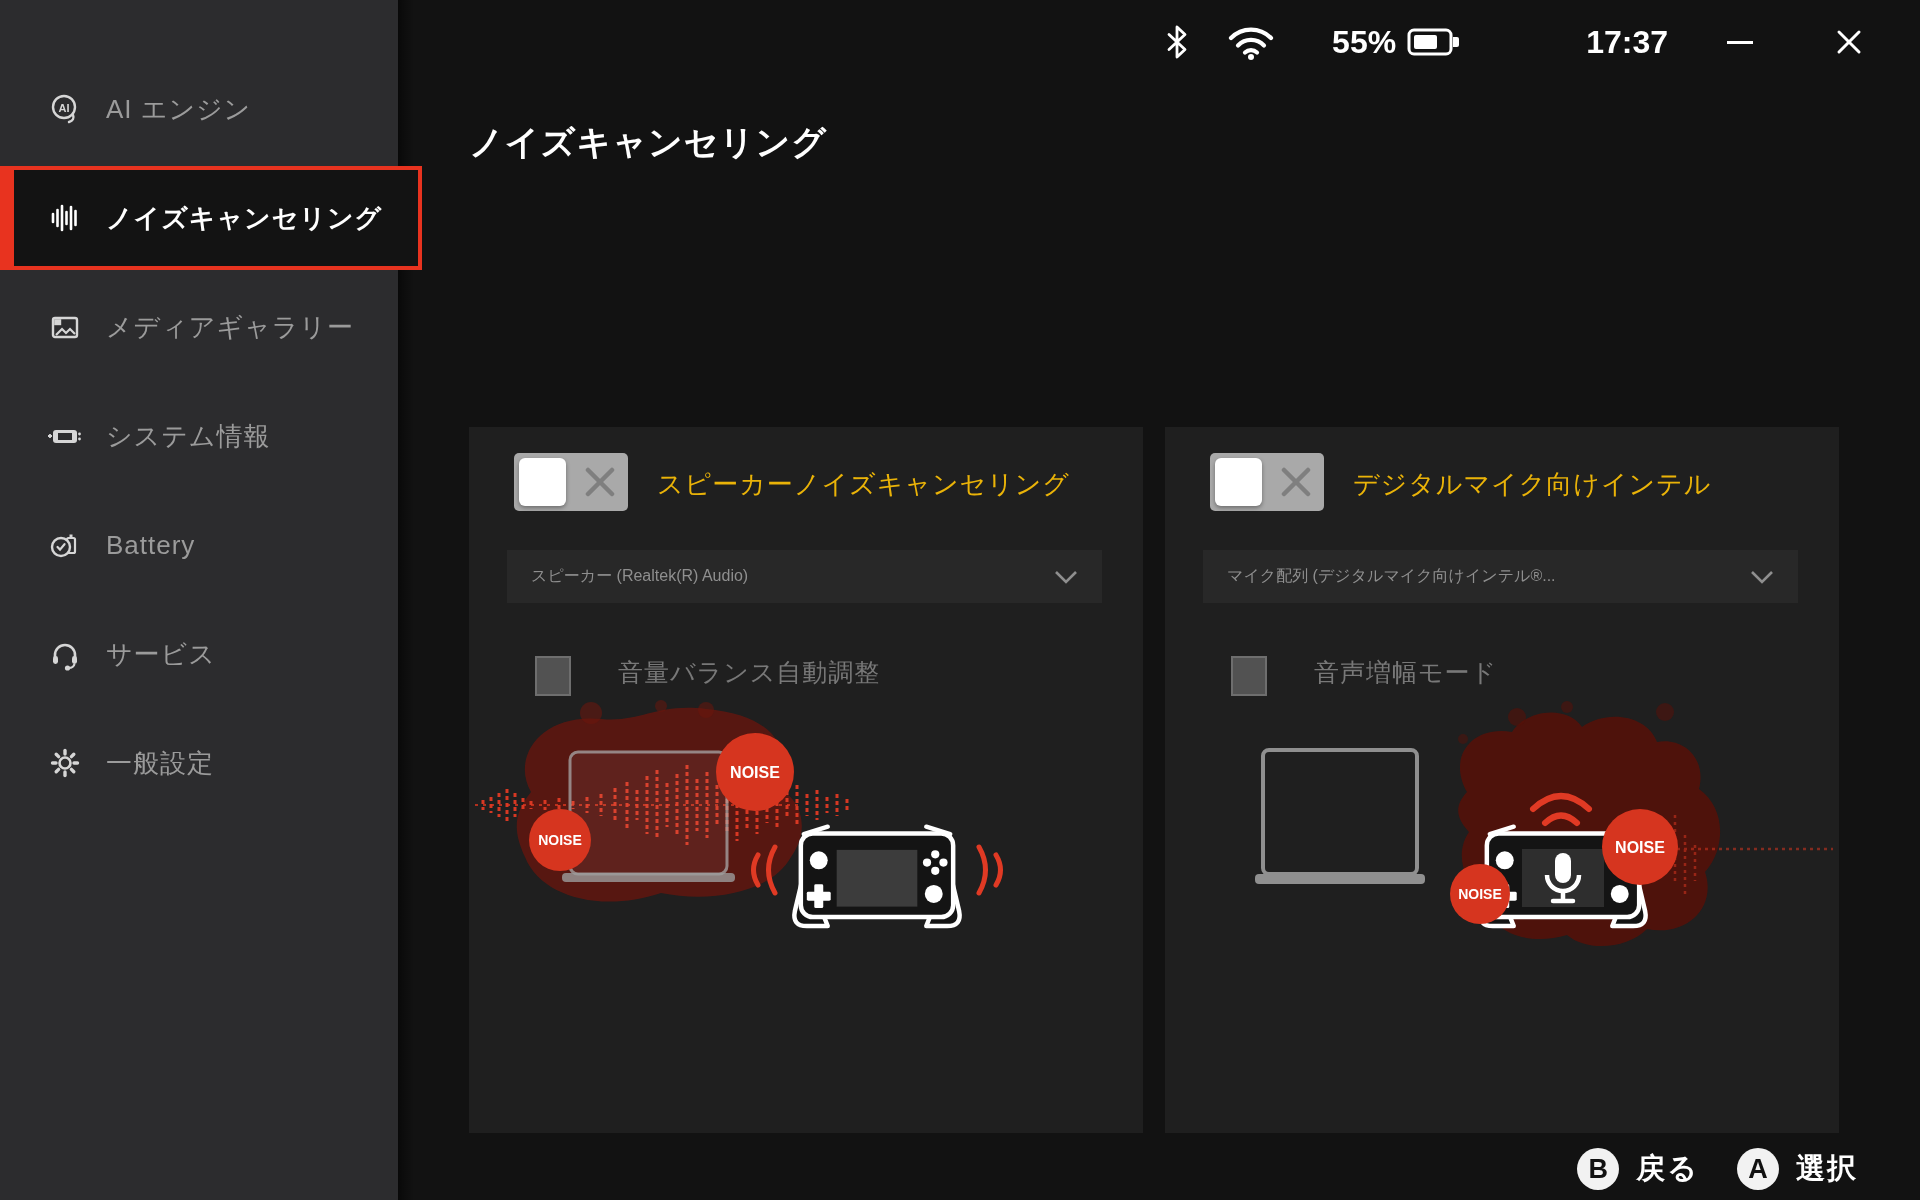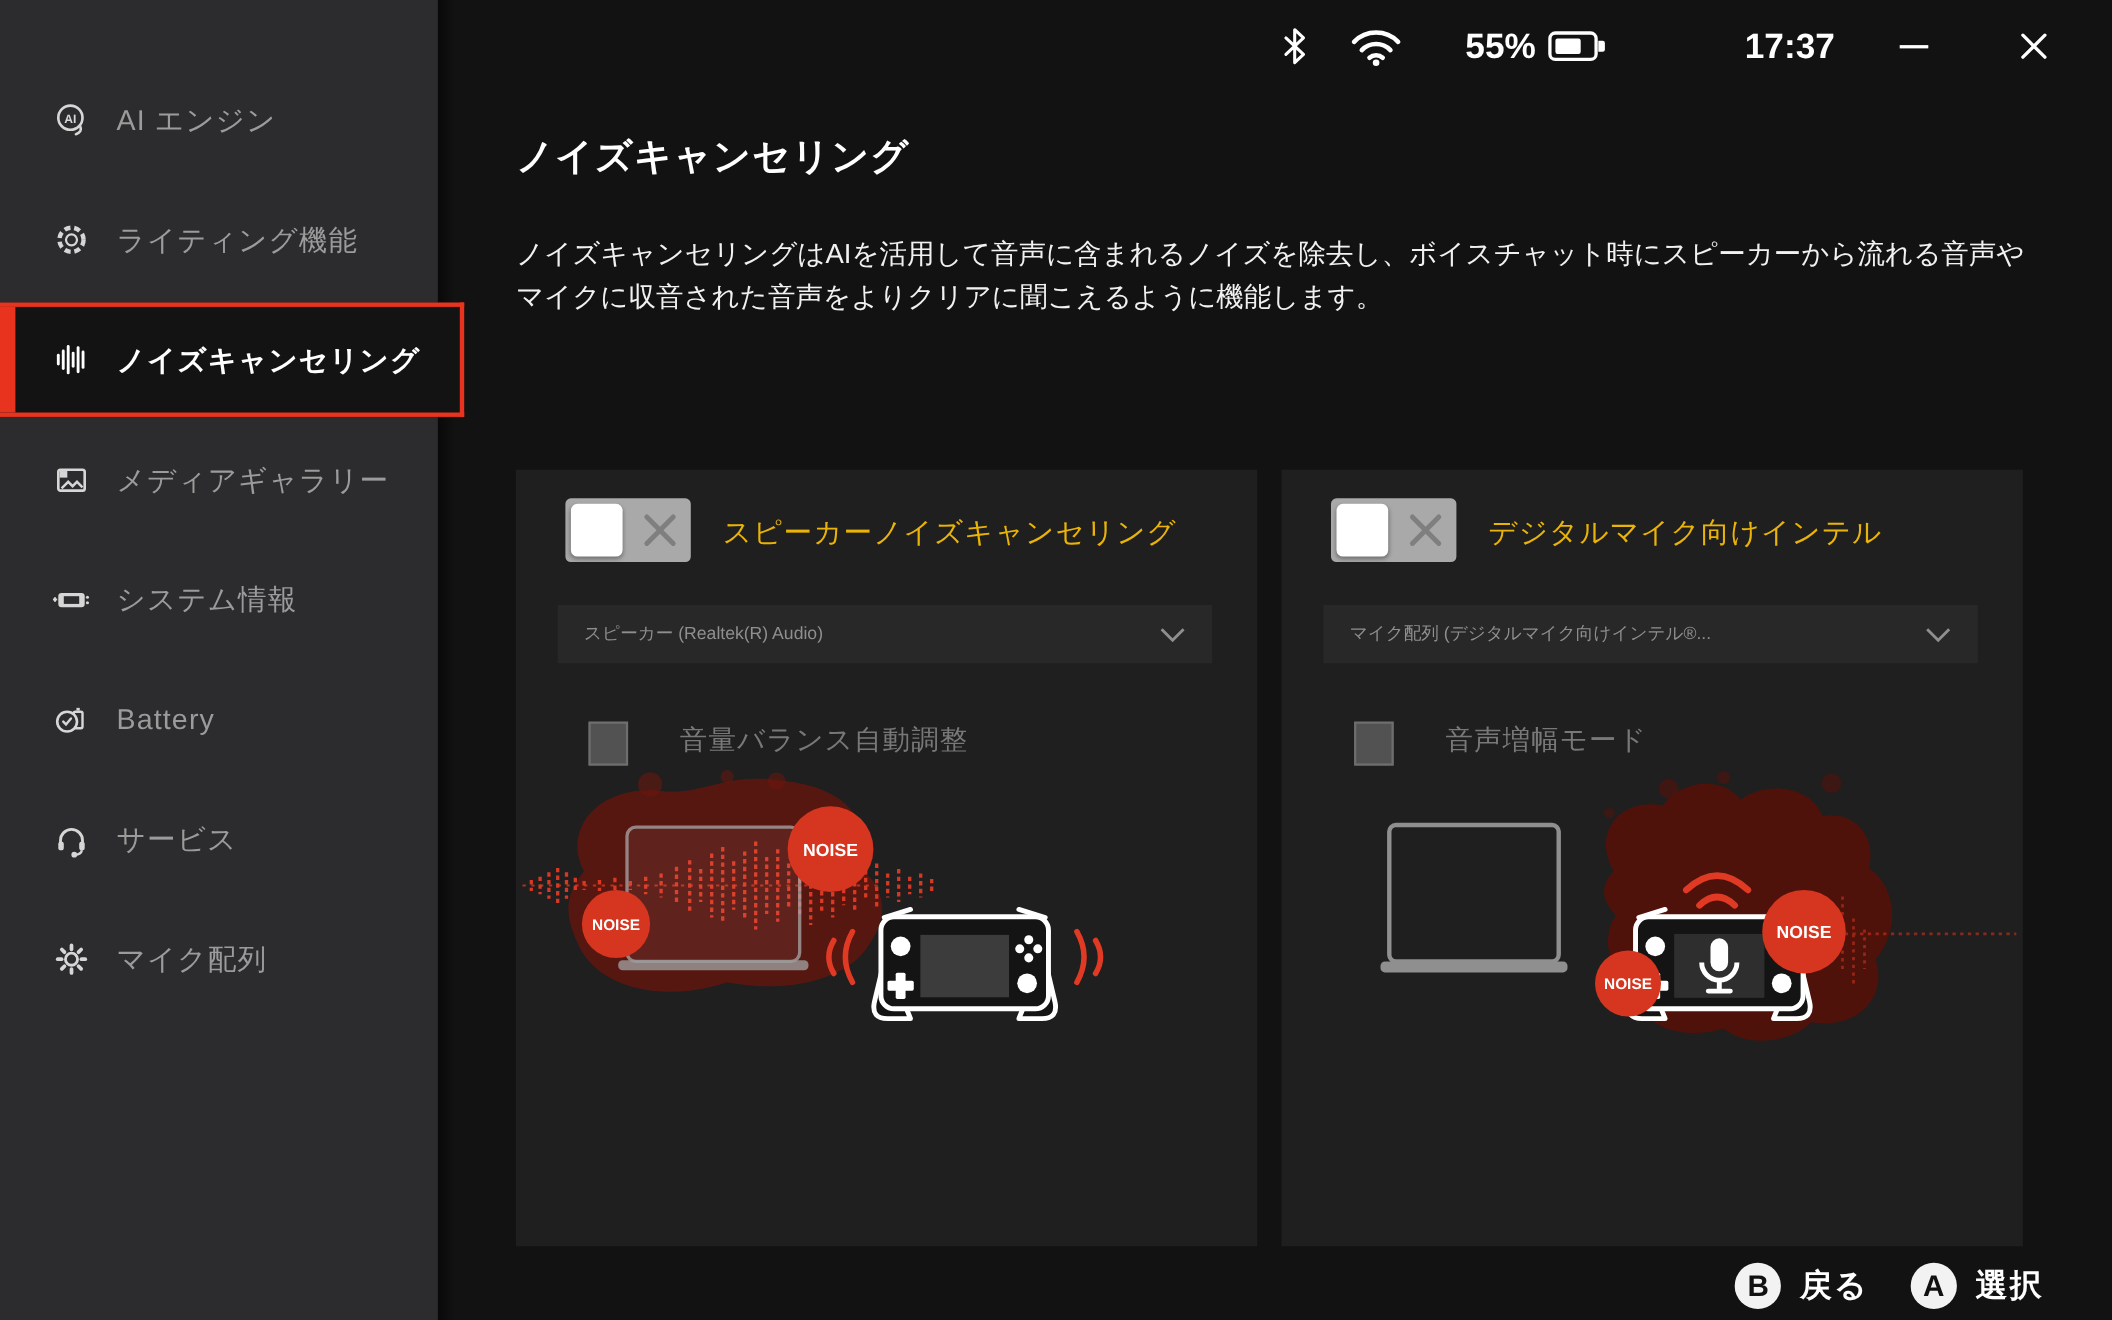--- a/index.html
+++ b/index.html
@@ -109,27 +109,20 @@
 
     <div class="side-item">
       <svg class="icn" viewBox="0 0 34 34">
         <circle cx="16" cy="15" r="11" fill="none" stroke="#d6d6d6" stroke-width="2.4"></circle>
         <text x="16" y="20" font-size="11" font-weight="bold" fill="#d6d6d6" text-anchor="middle">AI</text>
         <path d="M25,23 q2,5 -4,7" fill="none" stroke="#d6d6d6" stroke-width="2.4" stroke-linecap="round"></path>
       </svg>
       <span class="lbl">AI エンジン</span>
     </div>
 
-    <div class="side-item">
-      <svg class="icn" viewBox="0 0 34 34">
-        <circle cx="17" cy="17" r="11" fill="none" stroke="#d6d6d6" stroke-width="4" stroke-dasharray="5.5 3.5"></circle>
-        <circle cx="17" cy="17" r="5" fill="none" stroke="#d6d6d6" stroke-width="2"></circle>
-      </svg>
-      <span class="lbl">ライティング機能</span>
-    </div>
 
     <div class="side-item selected">
       <svg class="icn" viewBox="0 0 34 34">
         <g stroke="#ffffff" stroke-width="2.6" stroke-linecap="round">
           <line x1="5" y1="13" x2="5" y2="21"></line>
           <line x1="9.5" y1="9" x2="9.5" y2="25"></line>
           <line x1="14" y1="5" x2="14" y2="29"></line>
           <line x1="18.5" y1="11" x2="18.5" y2="23"></line>
           <line x1="23" y1="6" x2="23" y2="28"></line>
           <line x1="27.5" y1="10" x2="27.5" y2="24"></line>
@@ -186,21 +179,21 @@
           <line x1="17" y1="4.5" x2="17" y2="8"></line>
           <line x1="17" y1="26" x2="17" y2="29.5"></line>
           <line x1="4.5" y1="17" x2="8" y2="17"></line>
           <line x1="26" y1="17" x2="29.5" y2="17"></line>
           <line x1="8.2" y1="8.2" x2="10.6" y2="10.6"></line>
           <line x1="23.4" y1="23.4" x2="25.8" y2="25.8"></line>
           <line x1="8.2" y1="25.8" x2="10.6" y2="23.4"></line>
           <line x1="23.4" y1="10.6" x2="25.8" y2="8.2"></line>
         </g>
       </svg>
-      <span class="lbl">マイク配列</span>
+      <span class="lbl">一般設定</span>
     </div>
 
   </aside>
   <div class="sidebar-shadow"></div>
 
   <header class="status-bar">
     <svg class="sb-bt" width="24" height="34" viewBox="0 0 24 34">
       <path d="M4,9.5 L20,24.5 L12,32 L12,2 L20,9.5 L4,24.5" fill="none" stroke="#ffffff" stroke-width="2.8" stroke-linejoin="round" stroke-linecap="round"></path>
     </svg>
     <svg class="sb-wifi" width="46" height="36" viewBox="0 0 46 36">
@@ -221,21 +214,20 @@
       </div>
     <svg class="sb-close" width="26" height="26" viewBox="0 0 26 26">
       <g stroke="#ffffff" stroke-width="3" stroke-linecap="round">
         <line x1="3" y1="3" x2="23" y2="23"></line>
         <line x1="23" y1="3" x2="3" y2="23"></line>
       </g>
     </svg>
   </header>
 
   <h1 class="page-title">ノイズキャンセリング</h1>
-  <p class="page-desc">ノイズキャンセリングはAIを活用して音声に含まれるノイズを除去し、ボイスチャット時にスピーカーから流れる音声やマイクに収音された音声をよりクリアに聞こえるように機能します。</p>
 
   <section class="panel left">
     <div class="toggle">
       <div class="knob"></div>
       <svg class="offx" width="32" height="30" viewBox="0 0 32 30">
         <g stroke="#7f7f7f" stroke-width="4.5" stroke-linecap="round">
           <line x1="4" y1="3" x2="28" y2="27"></line>
             <line x1="28" y1="3" x2="4" y2="27"></line>
         </g>
       </svg>

